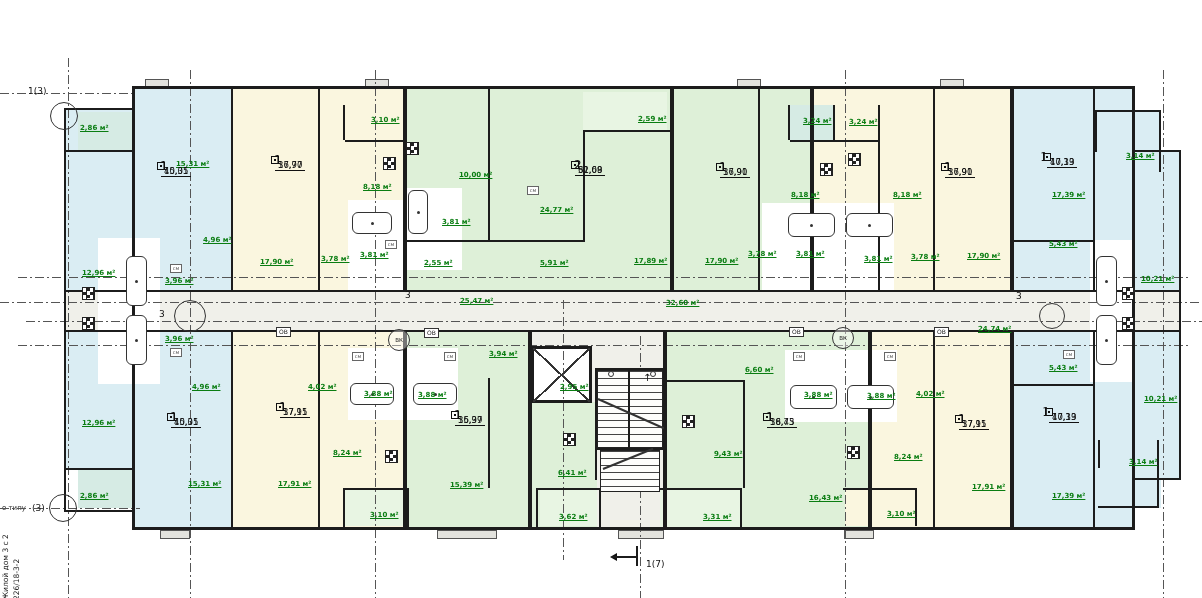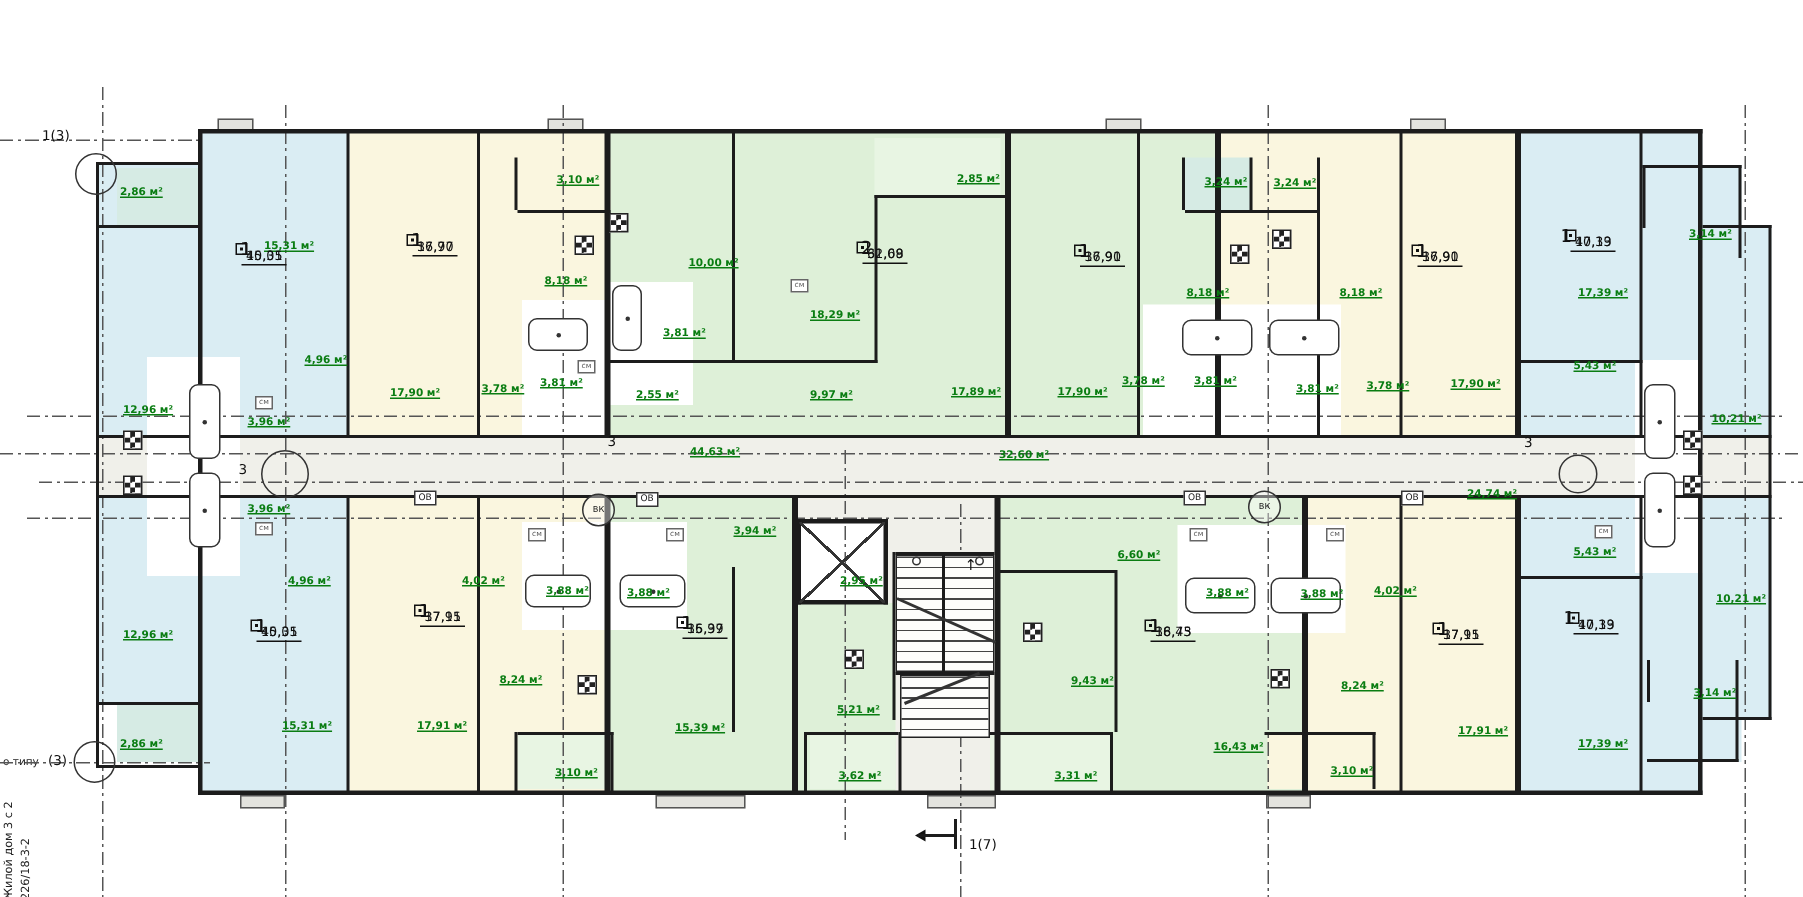--- a/index.html
+++ b/index.html
@@ -252,27 +252,27 @@
     <div class="alab" style="left: 176px; top: 160px; color: rgb(10, 125, 18);">15,31 м²</div>
     <div class="alab" style="left: 203px; top: 236px; color: rgb(10, 125, 18);">4,96 м²</div>
     <div class="alab" style="left: 82px; top: 269px; color: rgb(10, 125, 18);">12,96 м²</div>
     <div class="alab" style="left: 165px; top: 277px; color: rgb(10, 125, 18);">3,96 м²</div>
     <div class="alab" style="left: 371px; top: 116px; color: rgb(10, 125, 18);">3,10 м²</div>
     <div class="alab" style="left: 363px; top: 183px; color: rgb(10, 125, 18);">8,18 м²</div>
     <div class="alab" style="left: 260px; top: 258px; color: rgb(10, 125, 18);">17,90 м²</div>
     <div class="alab" style="left: 321px; top: 255px; color: rgb(10, 125, 18);">3,78 м²</div>
     <div class="alab" style="left: 360px; top: 251px; color: rgb(10, 125, 18);">3,81 м²</div>
     <div class="alab" style="left: 459px; top: 171px; color: rgb(10, 125, 18);">10,00 м²</div>
-    <div class="alab" style="left: 638px; top: 115px; color: rgb(10, 125, 18);">2,85 м²</div>
-    <div class="alab" style="left: 540px; top: 206px; color: rgb(10, 125, 18);">18,29 м²</div>
+    <div class="alab" style="left: 638px; top: 115px; color: rgb(10, 125, 18);">2,59 м²</div>
+    <div class="alab" style="left: 540px; top: 206px; color: rgb(10, 125, 18);">24,77 м²</div>
     <div class="alab" style="left: 442px; top: 218px; color: rgb(10, 125, 18);">3,81 м²</div>
     <div class="alab" style="left: 424px; top: 259px; color: rgb(10, 125, 18);">2,55 м²</div>
-    <div class="alab" style="left: 540px; top: 259px; color: rgb(10, 125, 18);">9,97 м²</div>
+    <div class="alab" style="left: 540px; top: 259px; color: rgb(10, 125, 18);">5,91 м²</div>
     <div class="alab" style="left: 634px; top: 257px; color: rgb(10, 125, 18);">17,89 м²</div>
-    <div class="alab" style="left: 460px; top: 297px; color: rgb(10, 125, 18);">44,63 м²</div>
+    <div class="alab" style="left: 460px; top: 297px; color: rgb(10, 125, 18);">25,47 м²</div>
     <div class="alab" style="left: 666px; top: 299px; color: rgb(10, 125, 18);">32,60 м²</div>
     <div class="alab" style="left: 978px; top: 325px; color: rgb(10, 125, 18); text-decoration: underline;">24,74 м²</div>
     <div class="alab" style="left: 803px; top: 117px; color: rgb(10, 125, 18);">3,24 м²</div>
     <div class="alab" style="left: 849px; top: 118px; color: rgb(10, 125, 18);">3,24 м²</div>
     <div class="alab" style="left: 791px; top: 191px; color: rgb(10, 125, 18);">8,18 м²</div>
     <div class="alab" style="left: 893px; top: 191px; color: rgb(10, 125, 18);">8,18 м²</div>
     <div class="alab" style="left: 705px; top: 257px; color: rgb(10, 125, 18);">17,90 м²</div>
     <div class="alab" style="left: 748px; top: 250px; color: rgb(10, 125, 18);">3,78 м²</div>
     <div class="alab" style="left: 796px; top: 250px; color: rgb(10, 125, 18);">3,81 м²</div>
     <div class="alab" style="left: 864px; top: 255px; color: rgb(10, 125, 18);">3,81 м²</div>
@@ -289,21 +289,21 @@
     <div class="alab" style="left: 188px; top: 480px; color: rgb(10, 125, 18);">15,31 м²</div>
     <div class="alab" style="left: 80px; top: 492px; color: rgb(10, 125, 18);">2,86 м²</div>
     <div class="alab" style="left: 308px; top: 383px; color: rgb(10, 125, 18);">4,02 м²</div>
     <div class="alab" style="left: 364px; top: 390px; color: rgb(10, 125, 18);">3,88 м²</div>
     <div class="alab" style="left: 418px; top: 391px; color: rgb(10, 125, 18);">3,88 м²</div>
     <div class="alab" style="left: 333px; top: 449px; color: rgb(10, 125, 18);">8,24 м²</div>
     <div class="alab" style="left: 278px; top: 480px; color: rgb(10, 125, 18);">17,91 м²</div>
     <div class="alab" style="left: 370px; top: 511px; color: rgb(10, 125, 18);">3,10 м²</div>
     <div class="alab" style="left: 489px; top: 350px; color: rgb(10, 125, 18); text-align: right;">3,94 м²</div>
     <div class="alab" style="left: 450px; top: 481px; color: rgb(10, 125, 18);">15,39 м²</div>
-    <div class="alab" style="left: 558px; top: 469px; color: rgb(10, 125, 18);">5,21 м²</div>
+    <div class="alab" style="left: 558px; top: 469px; color: rgb(10, 125, 18);">6,41 м²</div>
     <div class="alab" style="left: 559px; top: 513px; color: rgb(10, 125, 18);">3,62 м²</div>
     <div class="alab" style="left: 745px; top: 366px; color: rgb(10, 125, 18);">6,60 м²</div>
     <div class="alab" style="left: 714px; top: 450px; color: rgb(10, 125, 18);">9,43 м²</div>
     <div class="alab" style="left: 809px; top: 494px; color: rgb(10, 125, 18);">16,43 м²</div>
     <div class="alab" style="left: 703px; top: 513px; color: rgb(10, 125, 18);">3,31 м²</div>
     <div class="alab" style="left: 804px; top: 391px; color: rgb(10, 125, 18);">3,88 м²</div>
     <div class="alab" style="left: 867px; top: 392px; color: rgb(10, 125, 18);">3,88 м²</div>
     <div class="alab" style="left: 916px; top: 390px; color: rgb(10, 125, 18);">4,02 м²</div>
     <div class="alab" style="left: 894px; top: 453px; color: rgb(10, 125, 18);">8,24 м²</div>
     <div class="alab" style="left: 972px; top: 483px; color: rgb(10, 125, 18);">17,91 м²</div>

